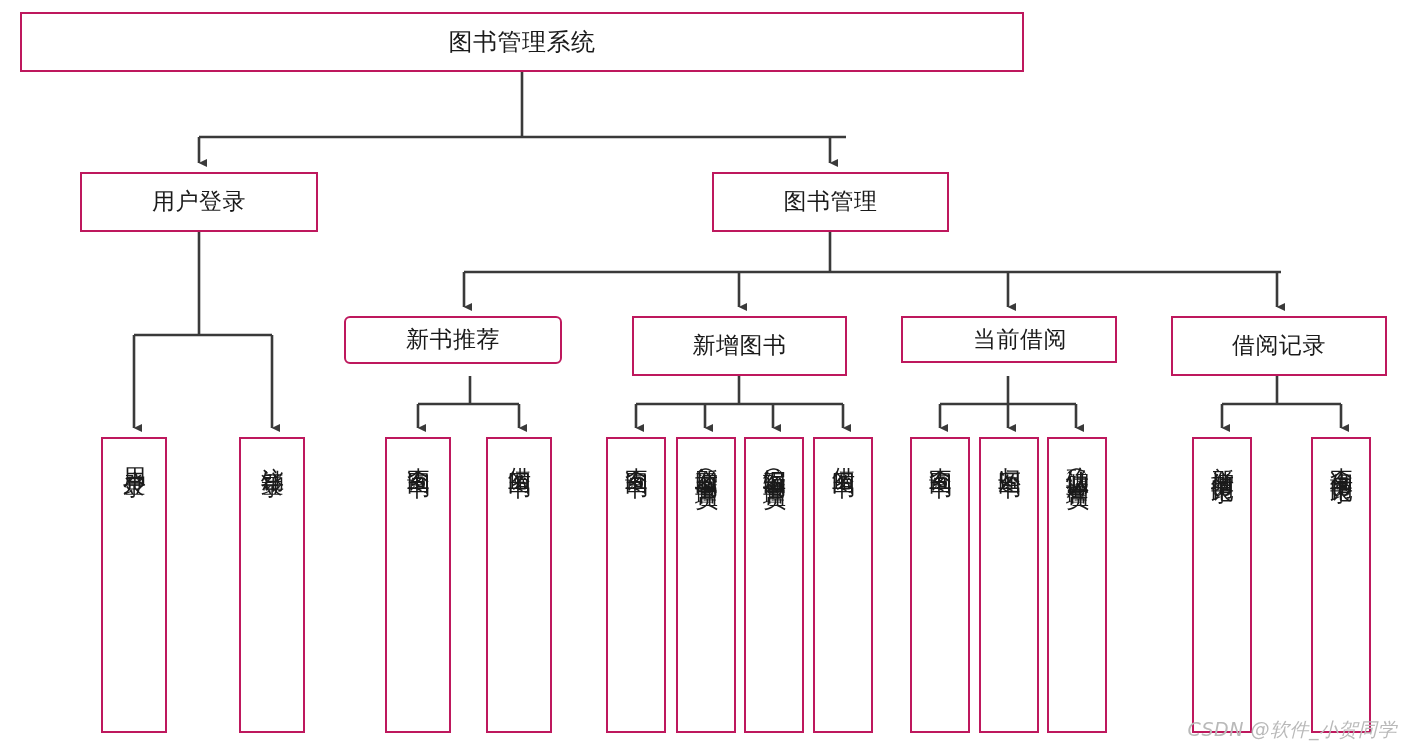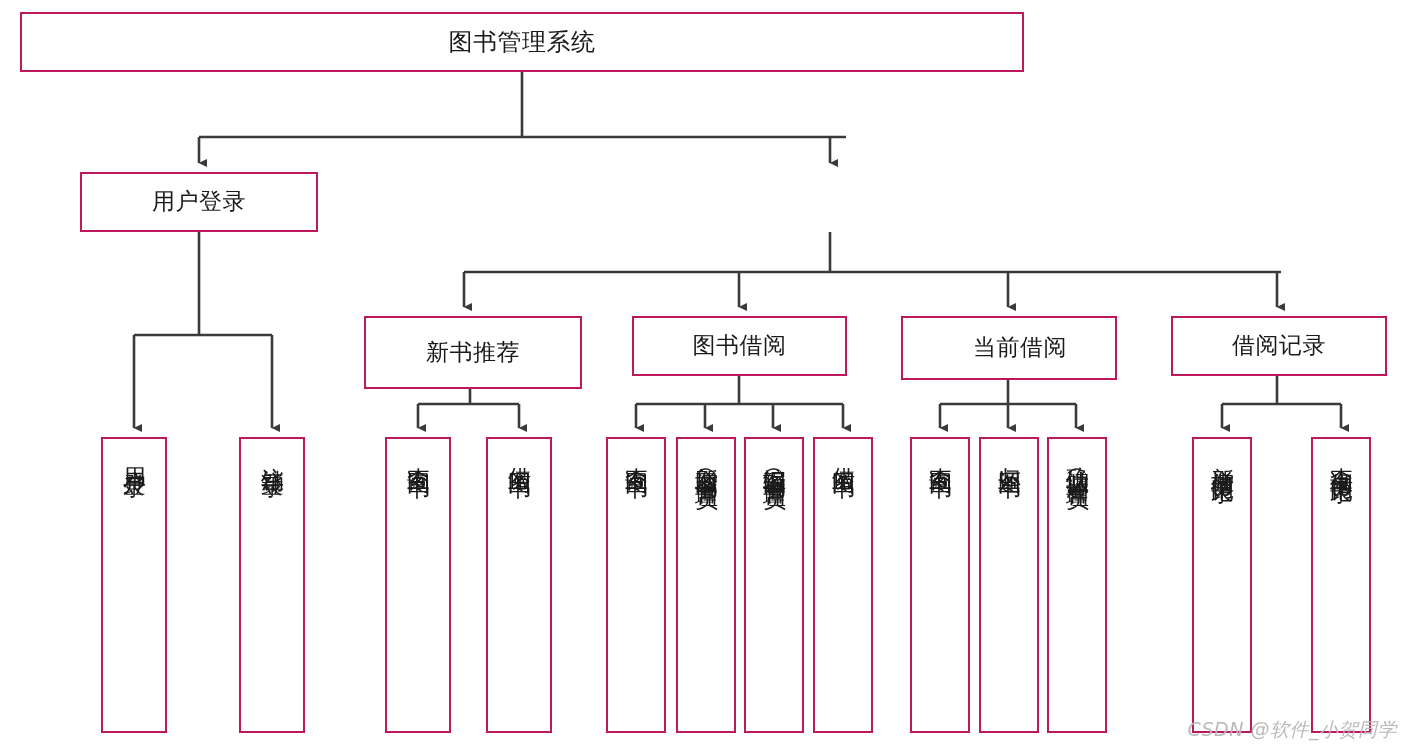--- a/index.html
+++ b/index.html
@@ -130,28 +130,31 @@
     </g>
   </svg>
 
   <div class="node horiz root" style="left:20px; top:12px; width:1004px; height:60px;">
     <span class="label">图书管理系统</span>
   </div>
 
   <div class="node horiz" style="left:80px; top:172px; width:238px; height:60px;">
     <span class="label">用户登录</span>
   </div>
-
-  <div class="node horiz" style="left:364px; top:316px; width:218px; height:73px;">
+  <div class="node horiz" style="left:712px; top:172px; width:237px; height:60px;">
+    <span class="label">图书管理</span>
+  </div>
+
+  <div class="node horiz" style="left:344px; top:316px; width:218px; height:48px;border-radius:6px;">
     <span class="label">新书推荐</span>
   </div>
   <div class="node horiz" style="left:632px; top:316px; width:215px; height:60px;">
-    <span class="label">图书借阅</span>
-  </div>
-  <div class="node horiz" style="left:901px; top:316px; width:216px; height:64px;padding-left:22px;">
+    <span class="label">新增图书</span>
+  </div>
+  <div class="node horiz" style="left:901px; top:316px; width:216px; height:47px;padding-left:22px;">
     <span class="label">当前借阅</span>
   </div>
   <div class="node horiz" style="left:1171px; top:316px; width:216px; height:60px;">
     <span class="label">借阅记录</span>
   </div>
 
   <div class="node vert" style="left:101px; top:437px; width:66px; height:296px;">
     <span class="label">用户登录</span>
   </div>
   <div class="node vert" style="left:239px; top:437px; width:66px; height:296px;">

